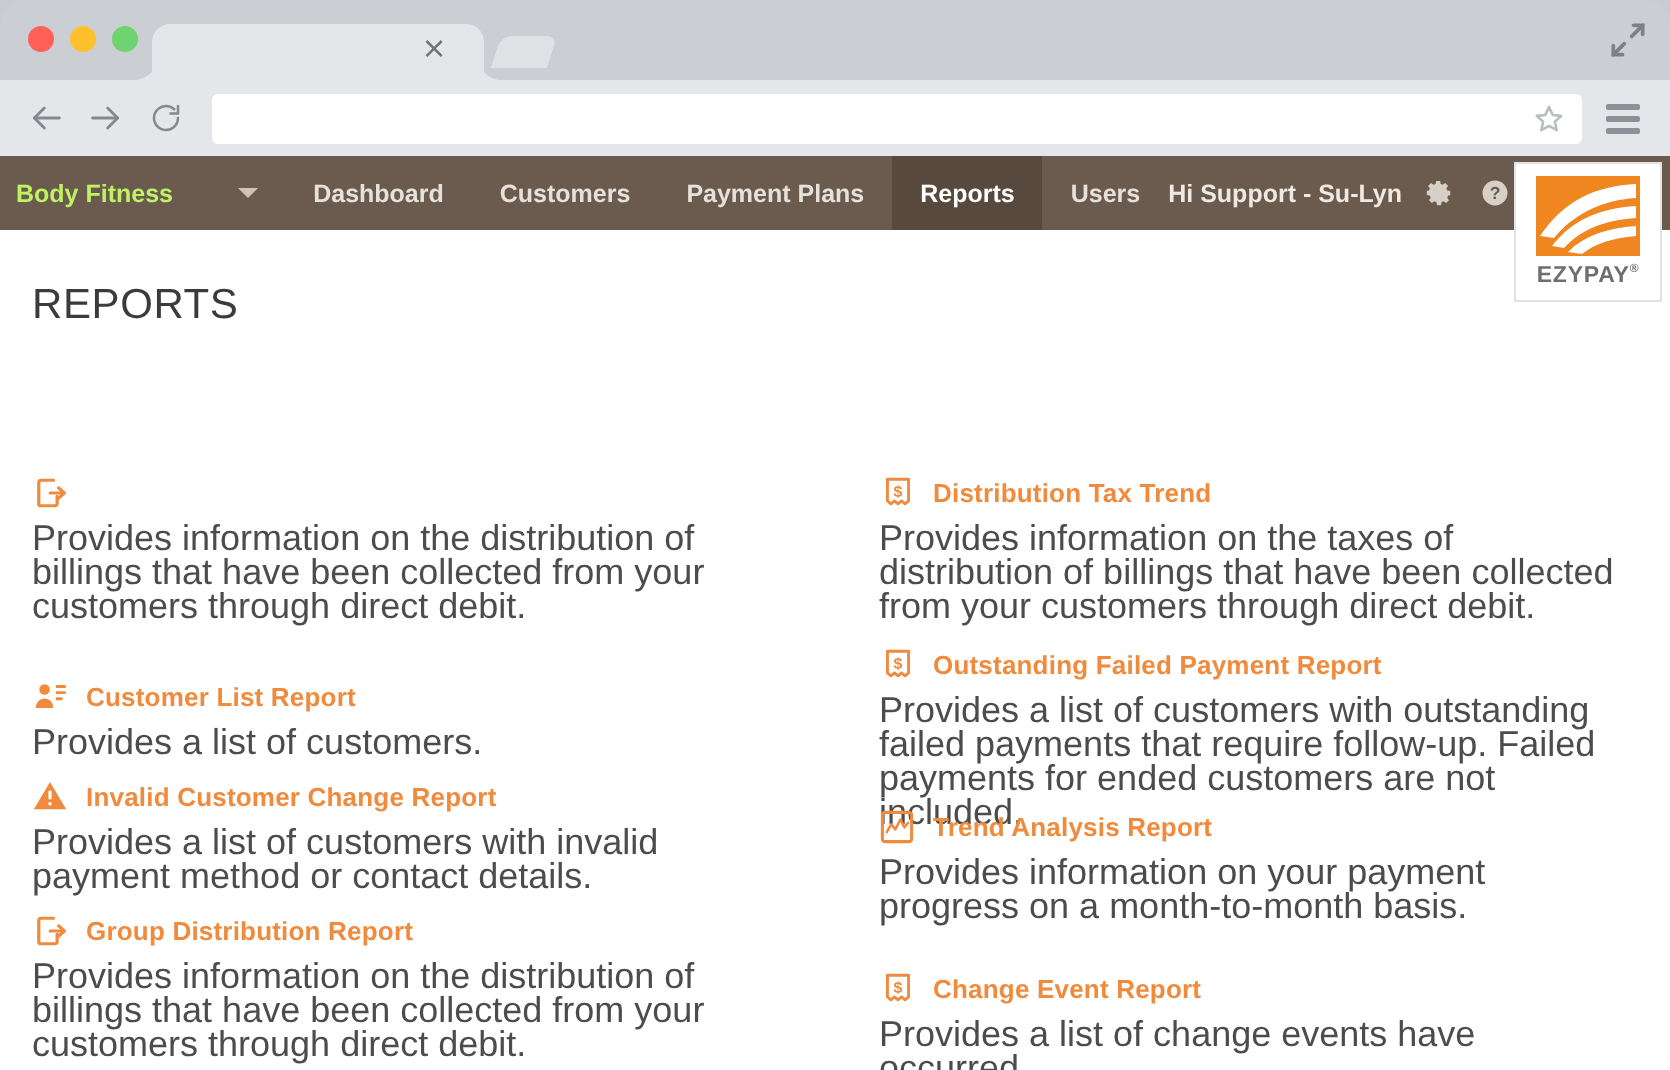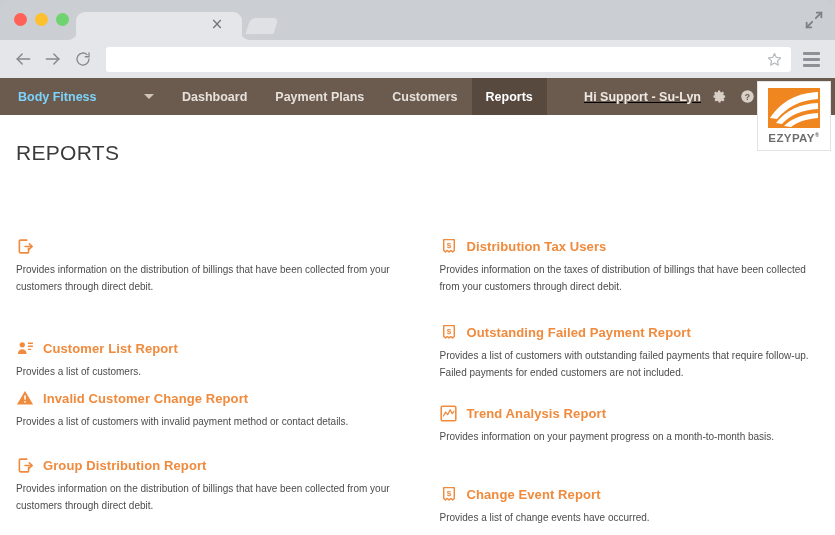--- a/index.html
+++ b/index.html
@@ -153,24 +153,24 @@
     position: relative;
     height: 37px;
     background: #6b5b4f;
     display: flex;
     align-items: stretch;
   }
 
   .brand {
     display: flex;
     align-items: center;
-    color: #7dd3fc;
+    color: #bef264;
     font-size: 12.5px;
     font-weight: bold;
-    padding: 0 12px 0 18px;
+    padding: 0 12px 0 8px;
     width: 168px;
     position: relative;
   }
   .brand-caret {
     position: absolute;
     right: 14px; top: 16px;
     width: 0; height: 0;
     border-left: 5px solid transparent;
     border-right: 5px solid transparent;
     border-top: 5px solid #cfc4ba;
@@ -188,21 +188,20 @@
   .navitem.active {
     background: #57493e;
     color: #ffffff;
   }
 
   .nav-right {
     margin-left: auto;
     display: flex;
     align-items: center;
     padding-right: 0;
-    text-decoration: underline;
   }
   .greeting {
     color: #efe9e4;
     font-size: 12.5px;
     font-weight: bold;
     white-space: nowrap;
   }
   .gear-icon, .help-icon {
     width: 20px; height: 20px;
     margin-left: 8px;
@@ -276,21 +275,21 @@
     margin-bottom: 6px;
   }
   .report-title {
     color: #f08a3c;
     font-size: 13px;
     font-weight: bold;
     letter-spacing: .1px;
   }
   .report-desc {
     color: #4c4c4c;
-    font-size: 10px;
+    font-size: 18px;
     line-height: 17px;
     max-width: 374px;
   }
   .icon-wrap {
     width: 18px; height: 18px;
     display: flex;
     align-items: center;
     justify-content: center;
     flex: none;
   }
@@ -365,27 +364,30 @@
     <div class="appnav">
       <div class="brand">
         <span>Body Fitness</span>
         <span class="brand-caret"></span>
       </div>
 
       <div class="navitem">
         <span>Dashboard</span>
       </div>
       <div class="navitem">
+        <span>Customers</span>
+      </div>
+      <div class="navitem">
         <span>Payment Plans</span>
-      </div>
-      <div class="navitem">
-        <span>Customers</span>
       </div>
       <div class="navitem active">
         <span>Reports</span>
+      </div>
+      <div class="navitem">
+        <span>Users</span>
       </div>
 
       <div class="nav-right">
         <span class="greeting">Hi Support - Su-Lyn</span>
         <span class="gear-icon">
           <svg viewBox="0 0 24 24" width="15" height="15" fill="currentColor">
             <path d="M12 8.2a3.8 3.8 0 1 0 0 7.6 3.8 3.8 0 0 0 0-7.6zm0 5.9a2.1 2.1 0 1 1 0-4.2 2.1 2.1 0 0 1 0 4.2z"></path>
             <path d="M21 13.6v-3.2l-2.4-.4a6.9 6.9 0 0 0-.7-1.7l1.4-2-2.3-2.3-2 1.4a6.9 6.9 0 0 0-1.7-.7L12.9 2.3h-3.2L9.3 4.7a6.9 6.9 0 0 0-1.7.7l-2-1.4-2.3 2.3 1.4 2a6.9 6.9 0 0 0-.7 1.7L2.3 10.4v3.2l2.4.4c.15.6.4 1.2.7 1.7l-1.4 2 2.3 2.3 2-1.4c.5.3 1.1.55 1.7.7l.4 2.4h3.2l.4-2.4c.6-.15 1.2-.4 1.7-.7l2 1.4 2.3-2.3-1.4-2c.3-.5.55-1.1.7-1.7l2.4-.4z"></path>
           </svg>
         </span>
@@ -481,21 +483,21 @@
         <div class="col col-right">
 
           <div class="report" style="top:62px;">
             <div class="report-head">
               <span class="icon-wrap">
                 <svg viewBox="0 0 20 20" width="16" height="16">
                   <path d="M3.4 2 H16.6 V15.6 L14.4 17.4 L12.2 15.6 L10 17.4 L7.8 15.6 L5.6 17.4 L3.4 15.6 Z" fill="none" stroke="#f08a3c" stroke-width="1.8" stroke-linejoin="round"></path>
                   <text x="10" y="13" text-anchor="middle" font-size="10" font-weight="bold" fill="#f08a3c" font-family="Liberation Sans, sans-serif">$</text>
                 </svg>
               </span>
-              <span class="report-title">Distribution Tax Users</span>
+              <span class="report-title">Distribution Tax Trend</span>
             </div>
             <div class="report-desc">Provides information on the taxes of distribution of billings that have been collected from your customers through direct debit.</div>
           </div>
 
           <div class="report" style="top:148px;">
             <div class="report-head">
               <span class="icon-wrap">
                 <svg viewBox="0 0 20 20" width="16" height="16">
                   <path d="M3.4 2 H16.6 V15.6 L14.4 17.4 L12.2 15.6 L10 17.4 L7.8 15.6 L5.6 17.4 L3.4 15.6 Z" fill="none" stroke="#f08a3c" stroke-width="1.8" stroke-linejoin="round"></path>
                   <text x="10" y="13" text-anchor="middle" font-size="10" font-weight="bold" fill="#f08a3c" font-family="Liberation Sans, sans-serif">$</text>

